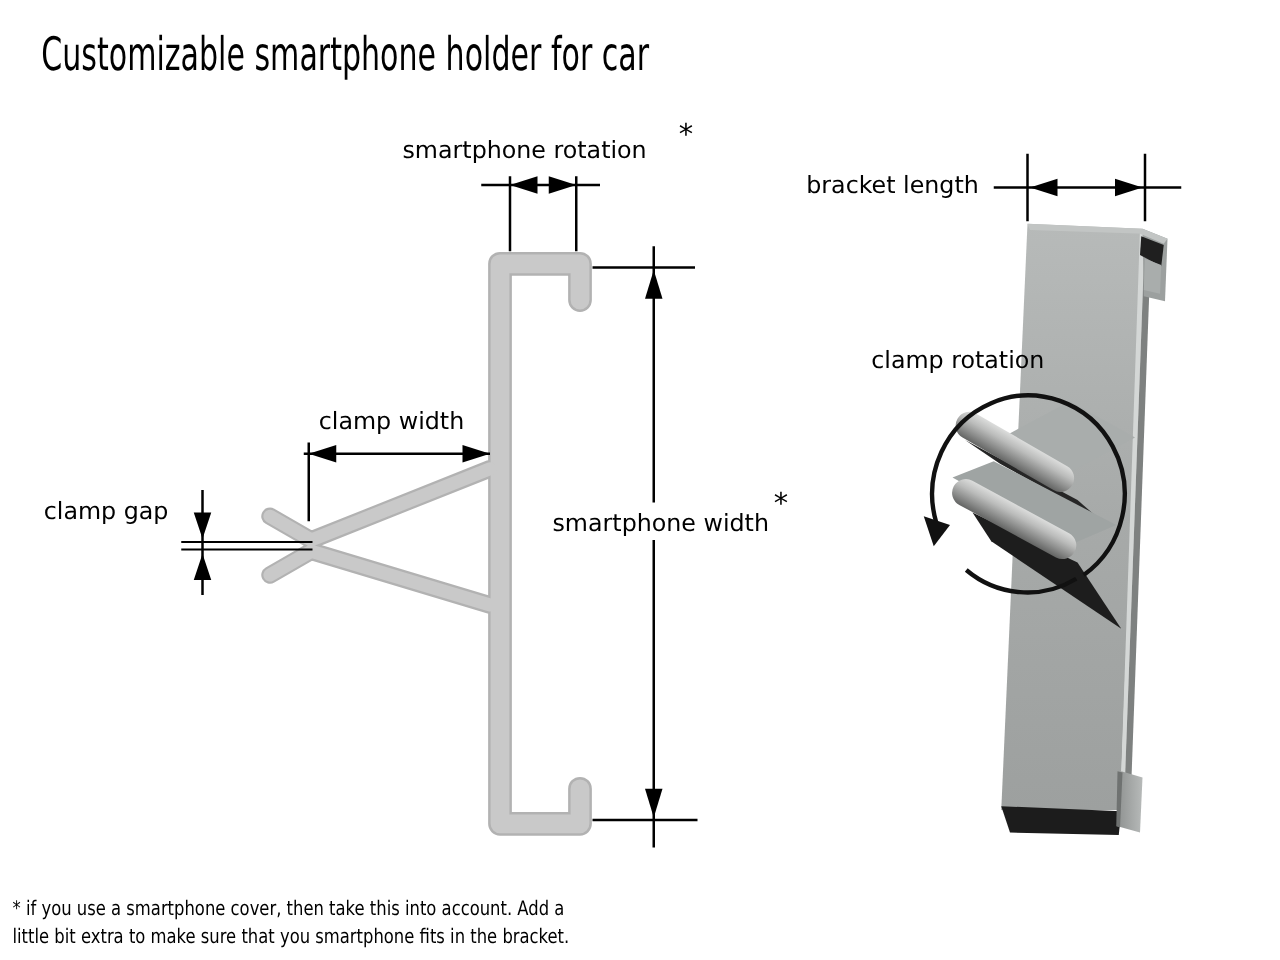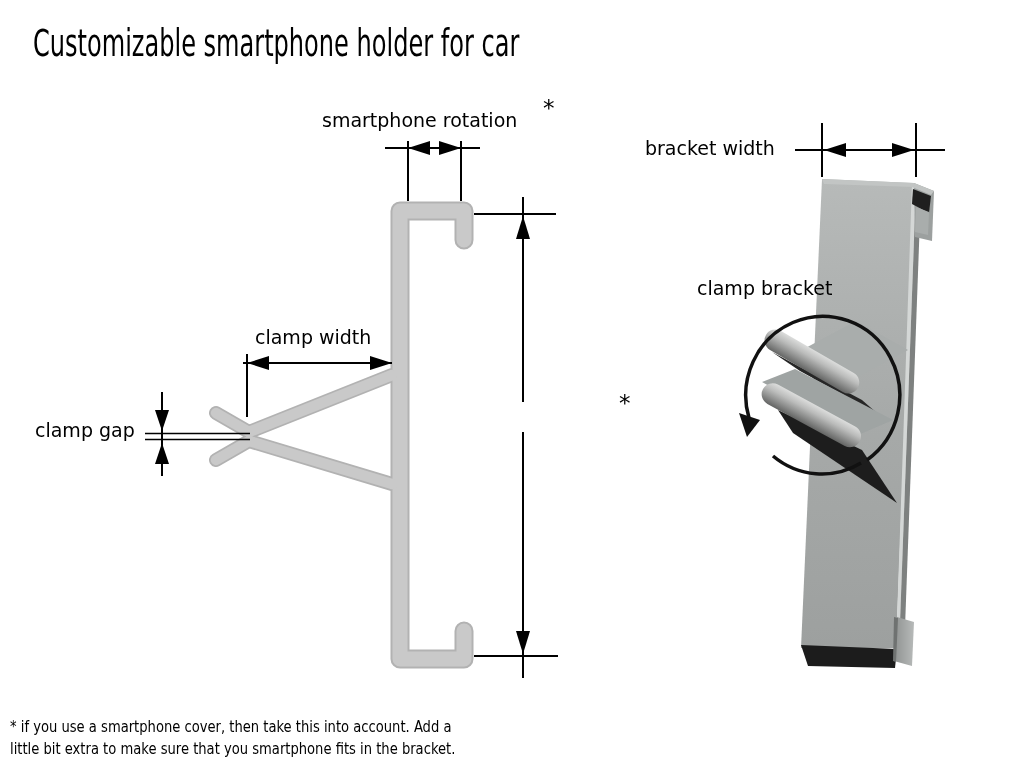--- a/index.html
+++ b/index.html
@@ -108,28 +108,29 @@
         <polygon points="747,437 739,413 760,420" fill="#111"></polygon>
       </g>
     </g>
   </svg>
 
   <div class="title">Customizable smartphone holder for car</div>
 
   <div class="label" style="left:322px;top:109px">smartphone rotation</div>
   <div class="ast" style="left:543px;top:95px">*</div>
 
-  <div class="label" style="left:645px;top:137px">bracket width</div>
+  <div class="label" style="left:645px;top:137px">bracket length</div>
 
-  <div class="label" style="left:697px;top:277px">clamp bracket</div>
+  <div class="label" style="left:697px;top:277px">clamp rotation</div>
 
   <div class="label" style="left:255px;top:326px">clamp width</div>
 
-  <div class="label" style="left:35px;top:419px">clamp gap</div>
+  <div class="label" style="left:35px;top:398px">clamp gap</div>
 
+  <div class="label" style="left:442px;top:408px">smartphone width</div>
   <div class="ast" style="left:619px;top:390px">*</div>
 
   <div class="footer">
     <div>* if you use a smartphone cover, then take this into account. Add a</div>
     <div>little bit extra to make sure that you smartphone fits in the bracket.</div>
   </div>
 
 </div>
 
 </body></html>

